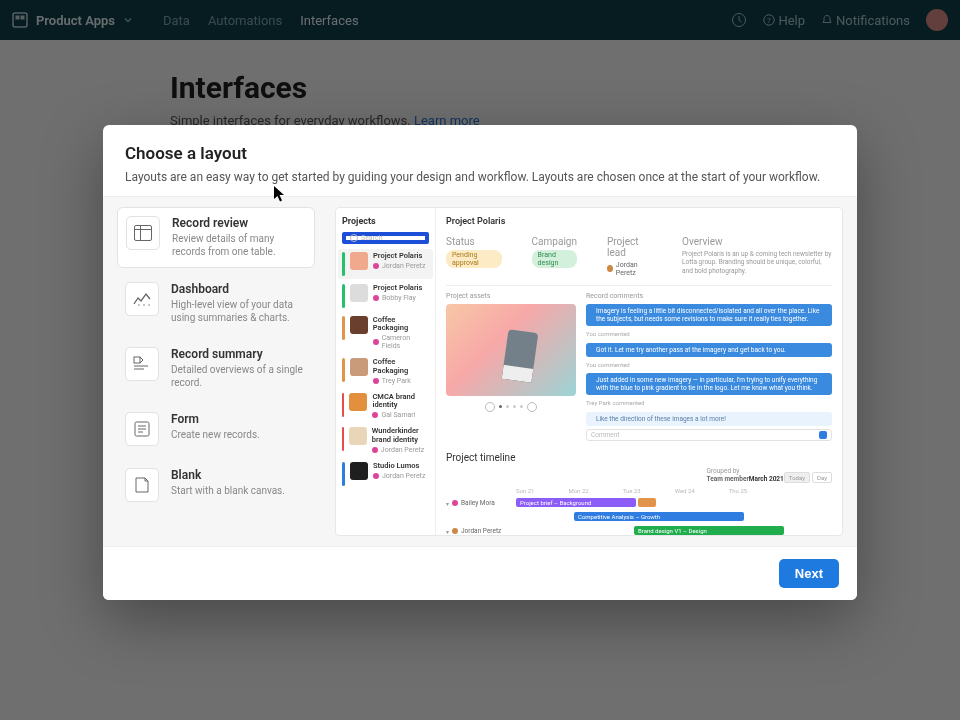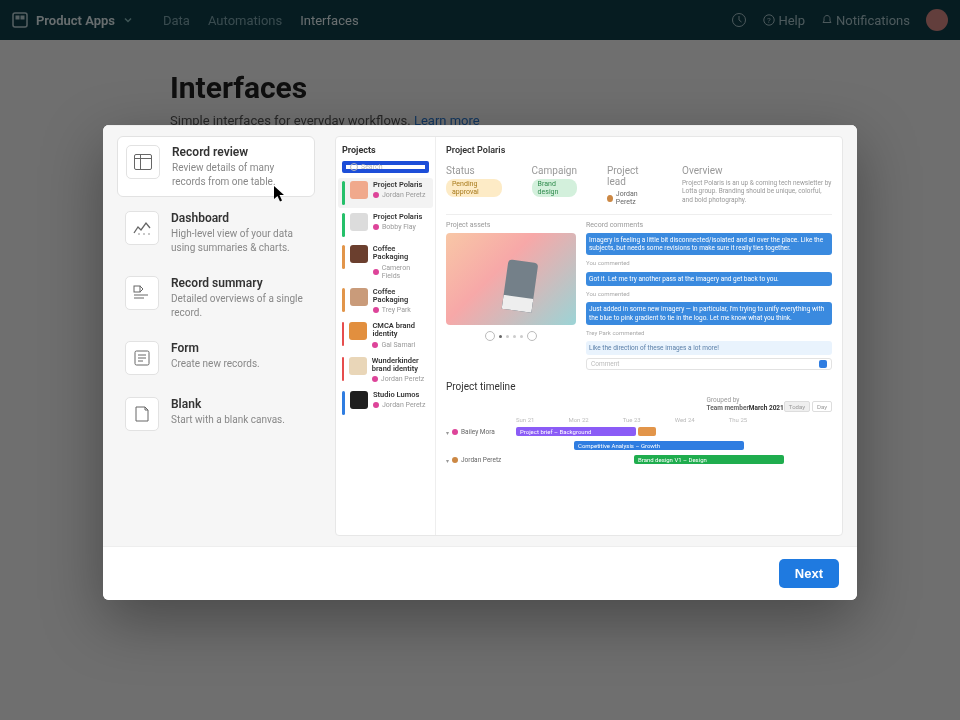--- a/index.html
+++ b/index.html
@@ -113,21 +113,21 @@
     box-shadow: inset 0 -14px 0 0 #eee;
   }
   .pv-carousel { display:flex; align-items:center; justify-content:center; gap:4px; margin-top:6px; }
   .pv-carousel .nav { width:10px; height:10px; border:1px solid #bbb; border-radius:50%; }
   .pv-carousel .dot { width:3px; height:3px; border-radius:50%; background:#ccc; }
   .pv-carousel .dot.on { background:#666; }
 
   .pv-comments { flex:1; }
   .pv-comments .lab { font-size:7px; color:#999; margin-bottom:4px;}
   .cm {
-    border-radius:3px; padding:3px 3px; margin-bottom:3px; font-size:6.5px;
+    border-radius:3px; padding:3px 10px; margin-bottom:3px; font-size:6.5px;
     color:#fff; line-height:1.25;
   }
   .cm.blue { background:#3a8adf; }
   .cm.lite { background:#e9f3fd; color:#5a7; color:#5a7fa8; }
   .cm.sm { font-size:6px; color:#aaa; background:transparent; padding:1px 0 2px; }
   .cm.input { background:#fff; border:1px solid #e2e2e2; color:#bbb; height:12px; display:flex; align-items:center;
     justify-content:space-between; padding:0 4px;}
   .cm.input .send { width:8px; height:8px; border-radius:2px; background:#2f7de1; }
 
   .pv-timeline { margin-top:8px; }
@@ -211,20 +211,24 @@
         <span>Simple interfaces for everyday workflows.</span>
         <a href="#">Learn more</a>
       </p>
     </div>
   </div>
 </div>
 
 <div class="dim-overlay"></div>
 
 <div class="modal">
+  <div class="modal-header">
+    <h2>Choose a layout</h2>
+    <p>Layouts are an easy way to get started by guiding your design and workflow. Layouts are chosen once at the start of your workflow.</p>
+  </div>
 
   <div class="modal-body">
     <div class="opts">
 
       <div class="opt selected">
         <div class="ib">
           <svg width="20" height="20" viewBox="0 0 20 20">
               <rect x="1.5" y="2.5" width="17" height="15" rx="1.5" fill="none" stroke="#666"></rect>
               <line x1="1.5" y1="6.5" x2="18.5" y2="6.5" stroke="#666"></line>
               <line x1="7.5" y1="2.5" x2="7.5" y2="17.5" stroke="#666"></line>

